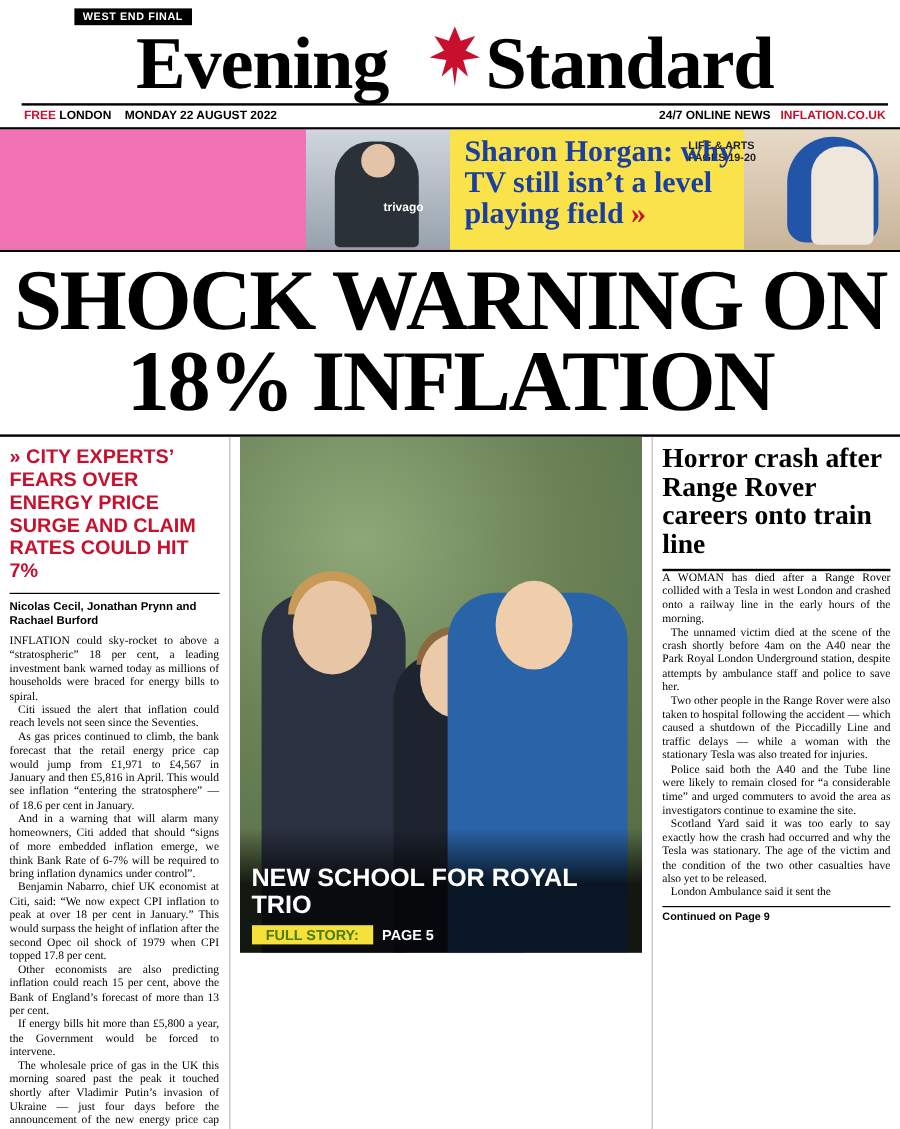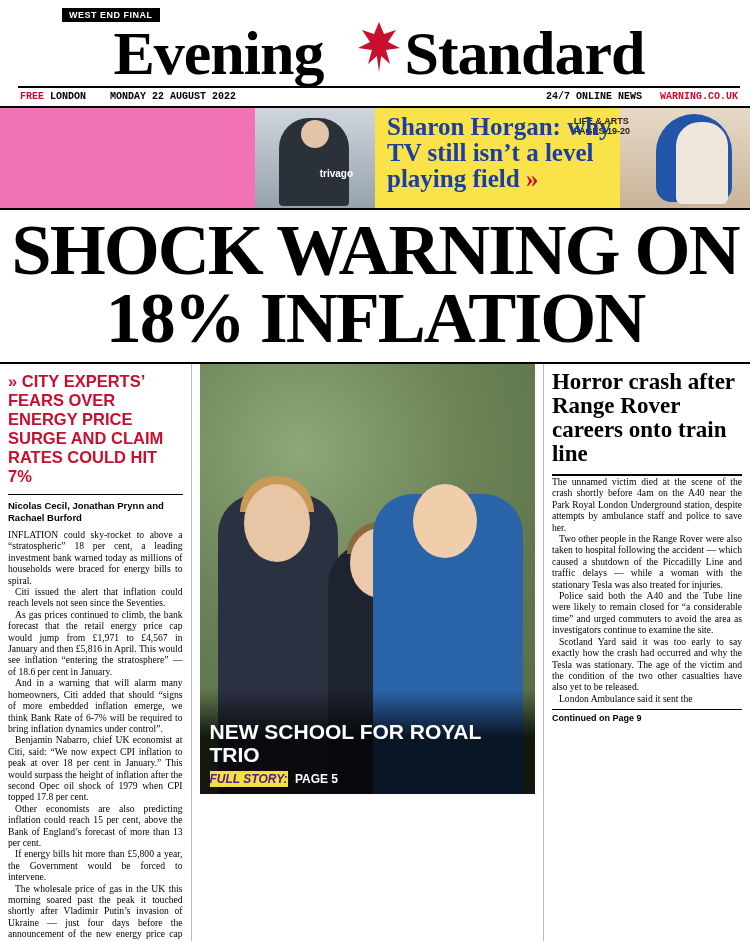--- a/index.html
+++ b/index.html
@@ -25,21 +25,21 @@
     font-weight:bold;font-size:62px;line-height:62px;
     text-align:center;letter-spacing:-1px;white-space:nowrap;
   }
   .eagle{
     position:absolute;left:50%;top:-2px;transform:translateX(-50%);
     width:46px;height:58px;
   }
   .mast-rule{border-top:2px solid #000;margin-top:2px;}
   .mast-info{
     display:flex;justify-content:space-between;
-    font-family:Liberation Mono, monospace;font-size:10px;font-weight:bold;
+    font-family:Liberation Sans, sans-serif;font-size:10px;font-weight:bold;
     padding:3px 2px 4px 2px;
   }
   .mast-info .left span.free{color:#c8102e;}
   .mast-info .right .url{color:#c8102e;}
   .mast-rule2{border-top:2px solid #000;}
 
   
   .promos{display:flex;height:100px;}
   .promo{position:relative;overflow:hidden;flex:1;}
   .promo-left{background:#f273b5;}
@@ -148,21 +148,21 @@
     background:linear-gradient(rgba(0,0,0,0),rgba(0,0,0,.78) 45%);
     padding:30px 10px 8px;box-sizing:border-box;
   }
   .caption-title{
     font-family:Liberation Sans, sans-serif;font-weight:bold;color:#fff;
     font-size:21px;line-height:23px;margin-bottom:6px;
   }
   .caption-sub{
     font-family:"Liberation Sans",sans-serif;font-weight:bold;font-size:12px;
   }
-  .caption-sub .full{background:#f5e03c;color:#4c1d95;padding:1px 0;font-style:italic;}
+  .caption-sub .full{background:#f5e03c;color:#4d7c0f;padding:1px 12px;}
   .caption-sub .pg{color:#fff;margin-left:4px;}
 
   
   .right-head{
     font-weight:bold;font-size:23px;line-height:24px;margin:6px 0 8px 0;
   }
   .right-rule{border-top:2px solid #000;}
 </style>
 </head>
 <body>
@@ -186,21 +186,21 @@
     <div class="mast-info">
       <div class="left">
         <span class="free">FREE</span>
         <span>LONDON</span>
         &nbsp;&nbsp;
         <span>MONDAY 22 AUGUST 2022</span>
       </div>
       <div class="right">
         <span>24/7 ONLINE NEWS</span>
         &nbsp;
-        <span class="url">WARNING.CO.UK</span>
+        <span class="url">INFLATION.CO.UK</span>
       </div>
     </div>
   </div>
   <div class="mast-rule2"></div>
 
   <div class="promos">
     <div class="promo promo-left">
       <div class="promo-photo-left">
         <div class="tuchel"></div>
         <div class="tuchel-head"></div>
@@ -265,20 +265,21 @@
             <span class="pg">PAGE 5</span>
           </div>
         </div>
       </div>
     </div>
 
     <div class="col-right">
       <div class="right-head">Horror crash after Range Rover careers onto train line</div>
       <div class="right-rule"></div>
       <div class="bodytext">
+        <p>A WOMAN has died after a Range Rover collided with a Tesla in west London and crashed onto a railway line in the early hours of the morning.</p>
         <p>The unnamed victim died at the scene of the crash shortly before 4am on the A40 near the Park Royal London Underground station, despite attempts by ambulance staff and police to save her.</p>
         <p>Two other people in the Range Rover were also taken to hospital following the accident — which caused a shutdown of the Piccadilly Line and traffic delays — while a woman with the stationary Tesla was also treated for injuries.</p>
         <p>Police said both the A40 and the Tube line were likely to remain closed for “a considerable time” and urged commuters to avoid the area as investigators continue to examine the site.</p>
         <p>Scotland Yard said it was too early to say exactly how the crash had occurred and why the Tesla was stationary. The age of the victim and the condition of the two other casualties have also yet to be released.</p>
         <p>London Ambulance said it sent the</p>
       </div>
       <div class="cont">Continued on Page 9</div>
     </div>
   </div>
 

